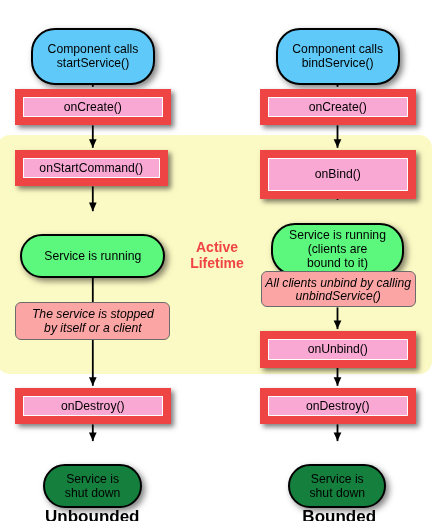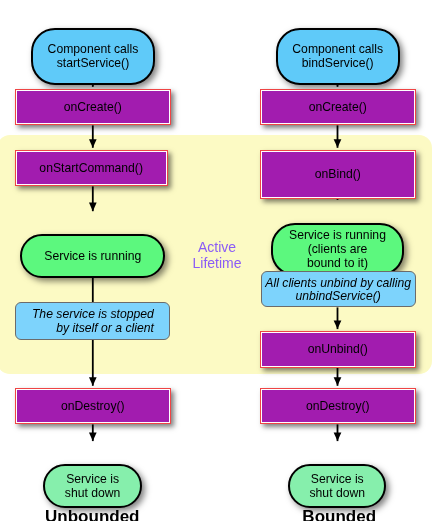--- a/index.html
+++ b/index.html
@@ -7,34 +7,34 @@
        font-family:"Liberation Sans", sans-serif;overflow:hidden;}
   #stage{position:relative;width:432px;height:521px;}
 
   .band{position:absolute;background:#FCFAC4;border-radius:13px;}
 
   .node{position:absolute;box-sizing:border-box;display:flex;
         align-items:center;justify-content:center;text-align:center;
         color:#000;font-size:12.2px;line-height:13.9px;white-space:pre-line;}
   .node > span{display:block;position:relative;top:1.1px;}
 
-  .rect{border:1px solid #ef4444;background:#a21caf;
+  .rect{border:8px solid #ef4444;background:#f9a8d4;
         box-shadow:inset 0 0 0 1px #fff, 3px 3px 5px rgba(0,0,0,0.5);}
   .pill{border:2px solid #000;border-radius:24px;
         box-shadow:3px 3px 6px rgba(0,0,0,0.5);margin-top:21px;}
   .blue{background:#5FCAF9;}
   .green{background:#5CF87E;}
-  .red{background:#86efac;}
-  .note{background:#7dd3fc;border:1.1px solid #6b6b6b;border-radius:6px;
+  .red{background:#15803d;}
+  .note{background:#fca5a5;border:1.1px solid #6b6b6b;border-radius:6px;
         font-style:italic;}
 
   .wires{position:absolute;left:0;top:0;pointer-events:none;}
 
-  .lifetime{position:absolute;color:#8b5cf6;font-size:14px;line-height:16.3px;
-            text-align:center;white-space:pre-line;}
+  .lifetime{position:absolute;color:#ef4444;font-size:14px;line-height:16.3px;
+            text-align:center;white-space:pre-line;font-weight:bold;}
   .caption{position:absolute;font-weight:bold;font-size:17px;text-align:center;color:#000;}
 </style>
 </head>
 <body>
 
 <div id="stage">
   <div class="band" style="left:-3px;top:134.8px;width:435px;height:239.5px;"></div>
   <svg class="wires" width="432" height="521" viewBox="0 0 432 521">
     <line x1="92.80" y1="64.00" x2="92.80" y2="86.80" stroke="#000" stroke-width="1.8"></line>
     <path d="M 88.95 78.20 L 96.65 78.20 L 92.80 86.80 Z" fill="#000"></path>
@@ -61,21 +61,21 @@
     <line x1="337.50" y1="424.40" x2="337.50" y2="441.10" stroke="#000" stroke-width="1.8"></line>
     <path d="M 333.65 432.50 L 341.35 432.50 L 337.50 441.10 Z" fill="#000"></path>
   </svg>
   <div class="lifetime" style="left:177px;top:239px;width:80px;">Active
 Lifetime</div>
   <div class="node pill blue" style="left:30.90px;top:6.60px;width:124.20px;height:57.40px;"><span>Component calls
 startService()</span></div>
   <div class="node rect" style="left:14.70px;top:88.60px;width:156.20px;height:36.80px;"><span>onCreate()</span></div>
   <div class="node rect" style="left:14.70px;top:149.60px;width:153px;height:36.80px;"><span>onStartCommand()</span></div>
   <div class="node pill green" style="left:20.40px;top:213.00px;width:144.80px;height:43.70px;"><span>Service is running</span></div>
-  <div class="node note" style="left:15.30px;top:302.20px;width:155.20px;height:37.80px;text-align:right;"><span>The service is stopped
+  <div class="node note" style="left:15.30px;top:302.20px;width:155.20px;height:37.80px;"><span>The service is stopped
 by itself or a client</span></div>
   <div class="node rect" style="left:14.70px;top:387.60px;width:156.20px;height:36.80px;"><span>onDestroy()</span></div>
   <div class="node pill red" style="left:43.20px;top:442.90px;width:98.80px;height:44.30px;"><span>Service is
 shut down</span></div>
   <div class="node pill blue" style="left:275.60px;top:6.60px;width:124.20px;height:57.40px;"><span>Component calls
 bindService()</span></div>
   <div class="node rect" style="left:259.70px;top:88.60px;width:156.20px;height:36.80px;"><span>onCreate()</span></div>
   <div class="node rect" style="left:259.70px;top:149.60px;width:156.20px;height:49px;"><span>onBind()</span></div>
   <div class="node pill green" style="left:270.60px;top:201.60px;width:133.80px;height:53.10px;"><span>Service is running
 (clients are

